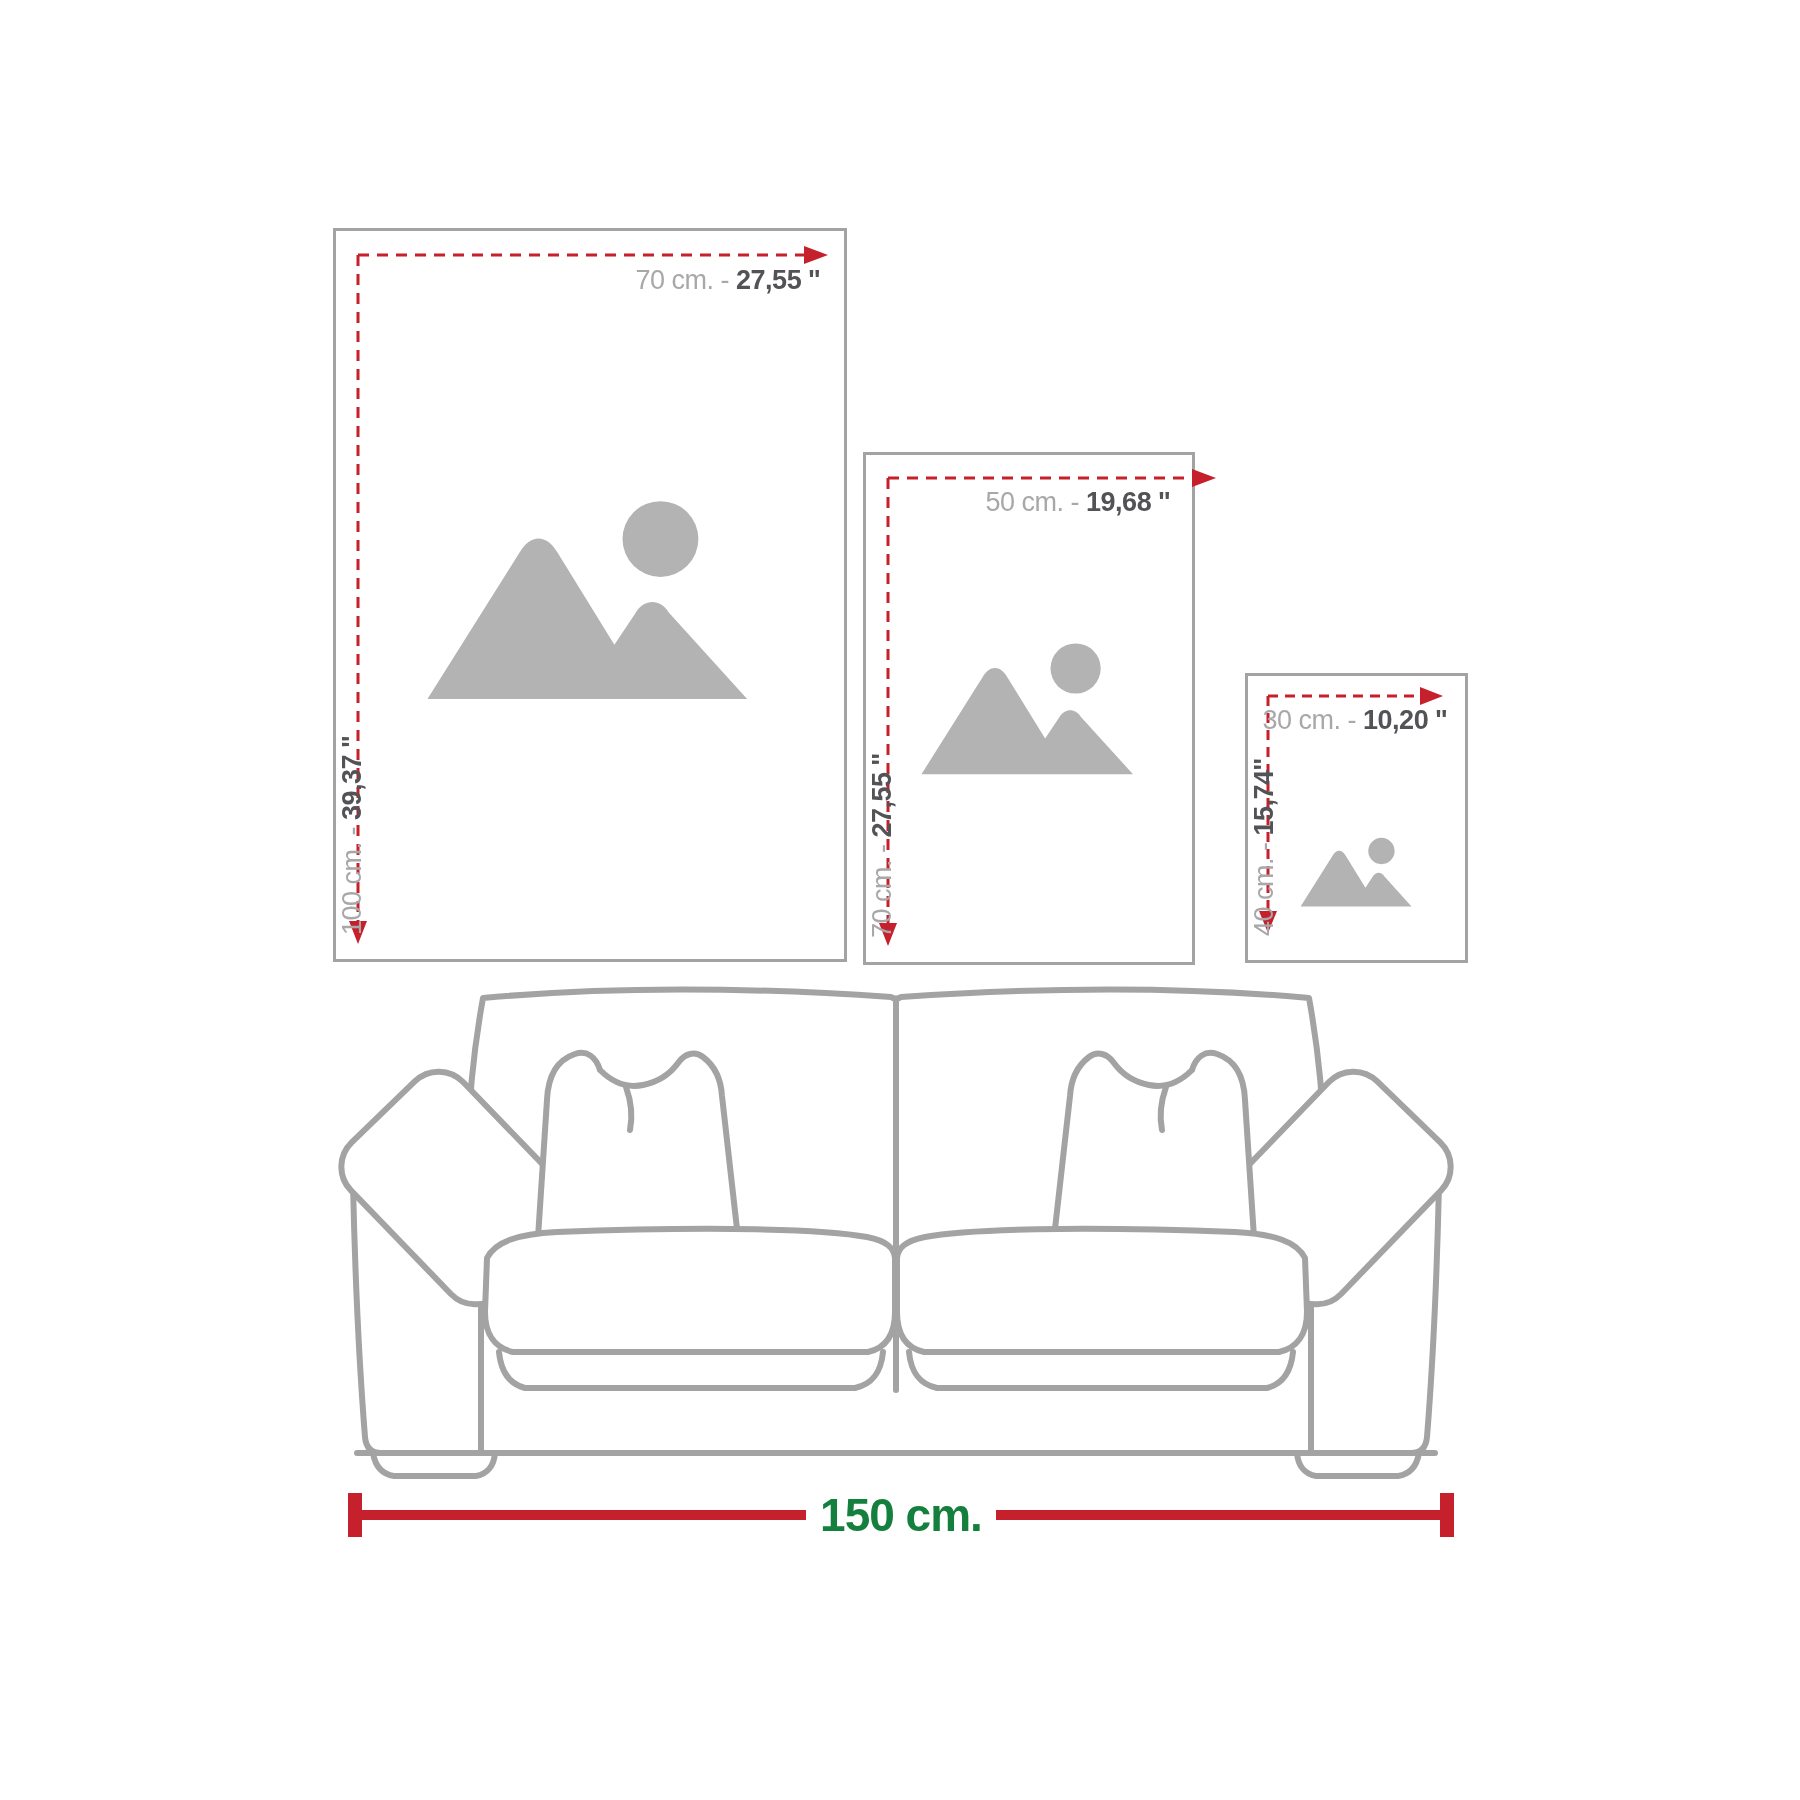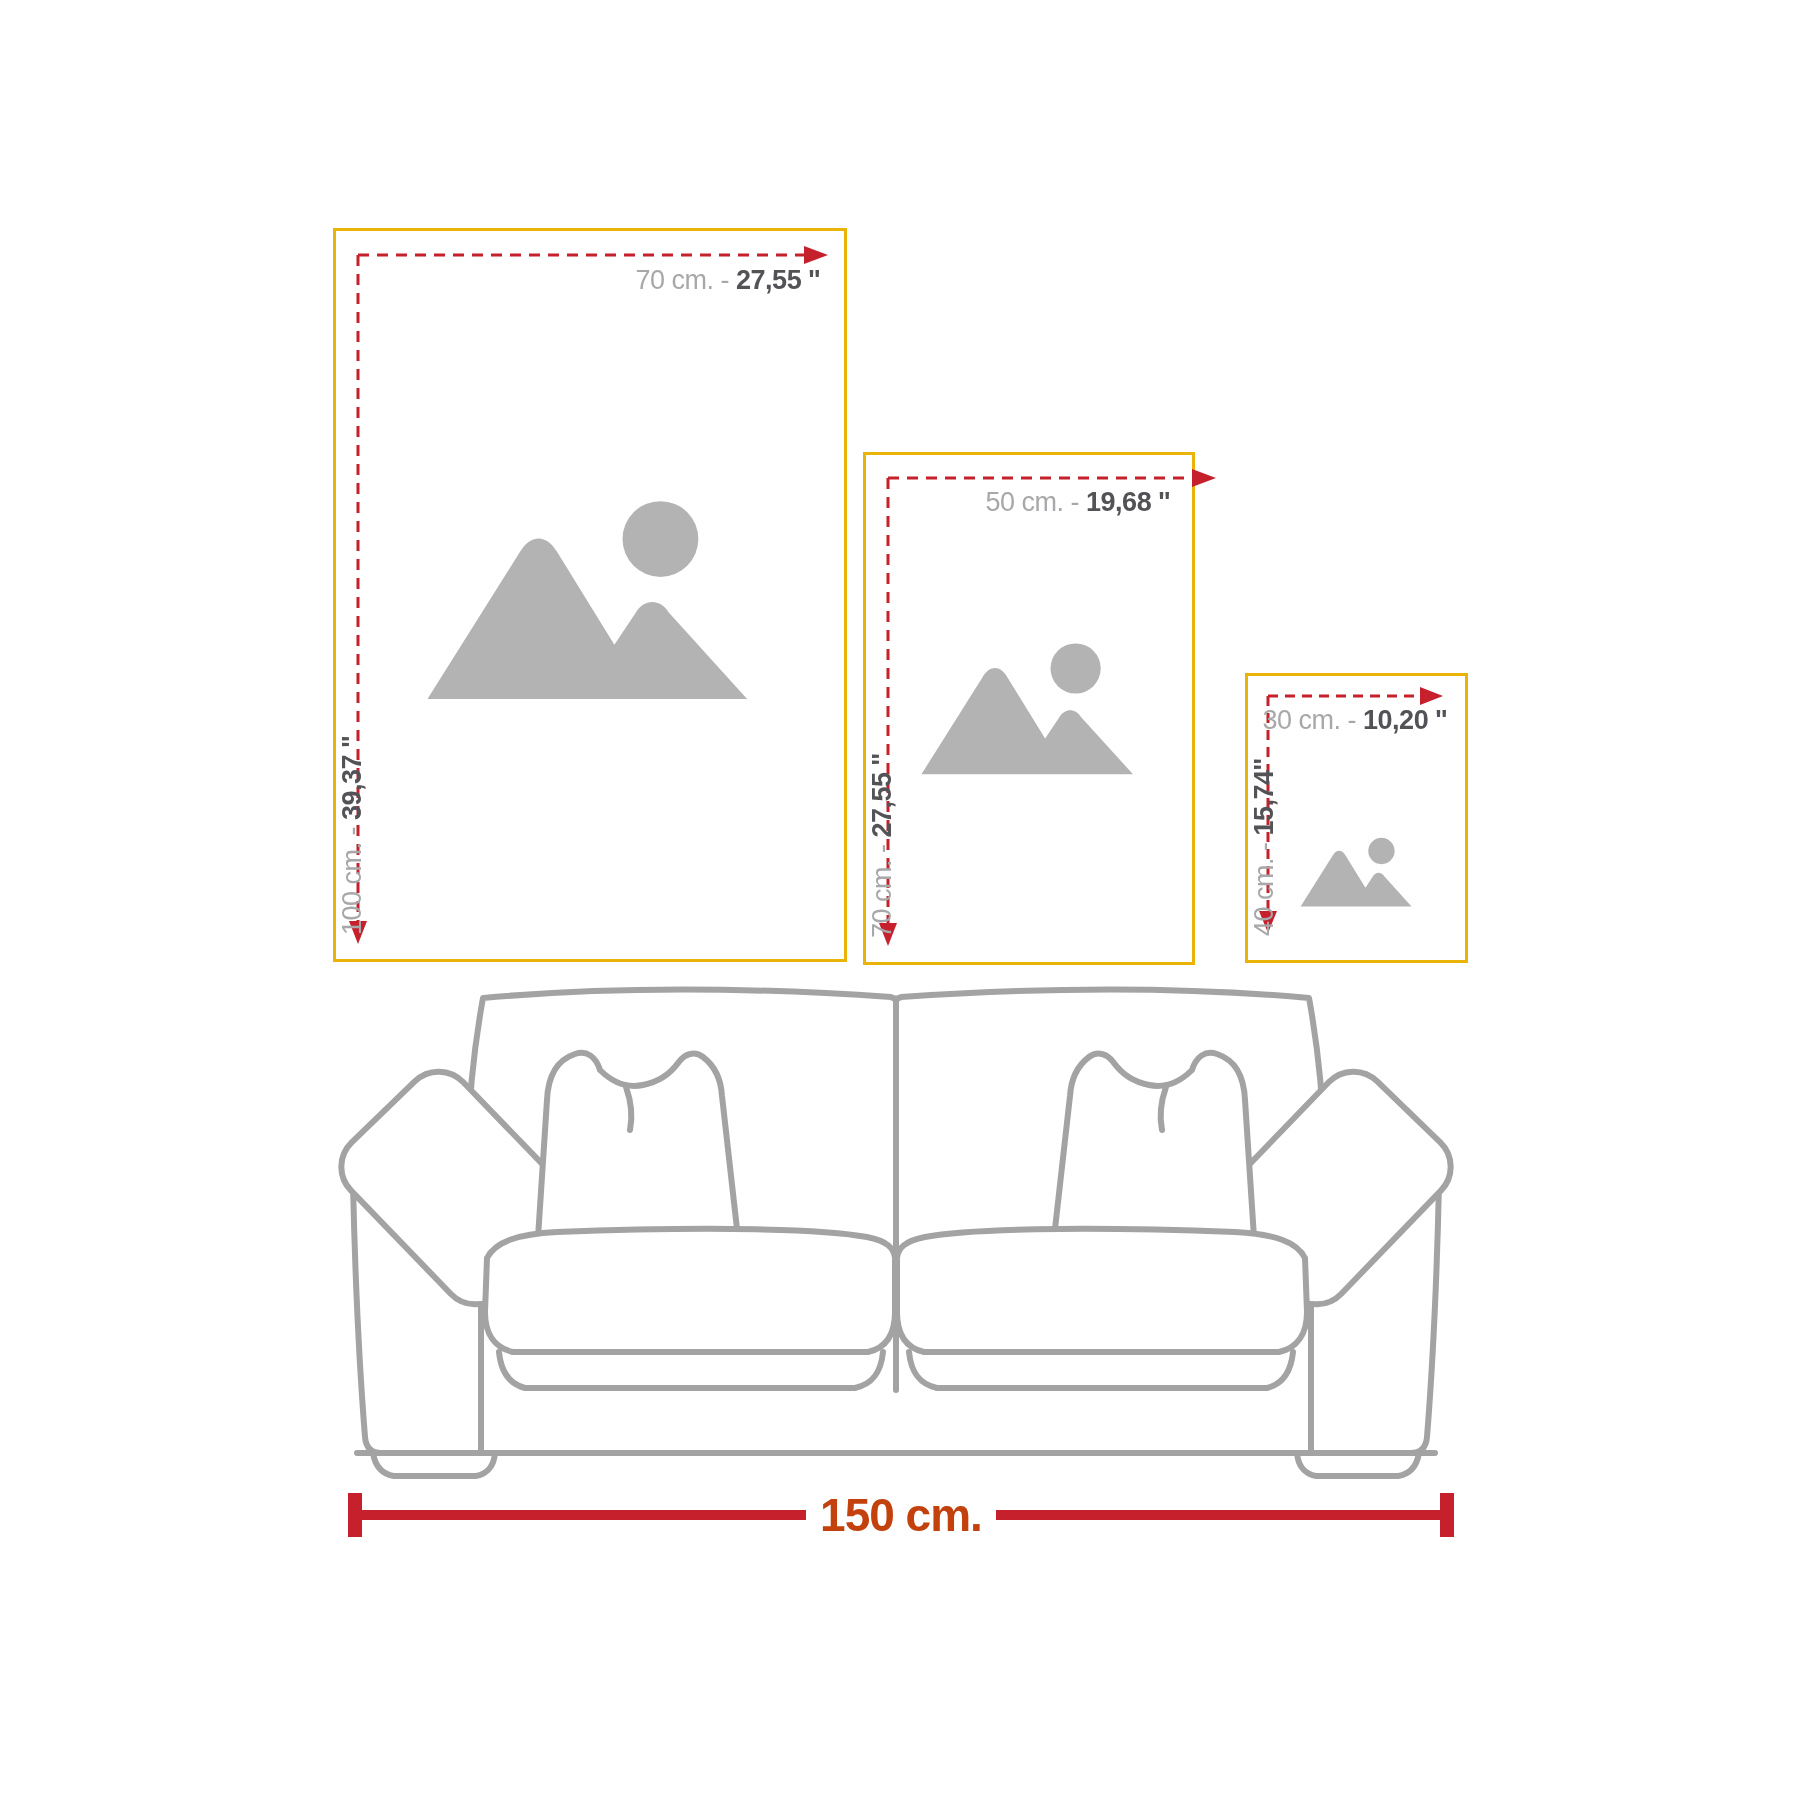--- a/index.html
+++ b/index.html
@@ -1,21 +1,21 @@
 <!DOCTYPE html>
 <html><head>
 <meta charset="utf-8">
 <style>
   html,body{margin:0;padding:0;background:#fff;}
   .canvas{
     position:relative;width:1800px;height:1800px;background:#ffffff;overflow:hidden;
     font-family:"Liberation Sans", sans-serif;
   }
   
-  .frame{position:absolute;background:#fff;border:3px solid #eab308;box-sizing:border-box;}
+  .frame{position:absolute;background:#fff;border:3px solid #a3a3a3;box-sizing:border-box;}
   .frame-large {left:333px;top:228px;width:514px;height:734px;}
   .frame-medium{left:863px;top:452px;width:332px;height:513px;}
   .frame-small {left:1245px;top:673px;width:223px;height:290px;}
   .dims{position:absolute;left:0;top:0;}
   .placeholder{position:absolute;left:50%;transform:translateX(-50%);}
   .frame-large  .placeholder{top:36%;width:64%;}
   .frame-medium .placeholder{top:36%;width:66%;}
   .frame-small  .placeholder{top:56%;width:52%;}
   .dim-h{position:absolute;white-space:nowrap;font-size:27px;letter-spacing:-0.5px;}
   .frame-large  .dim-h{top:34px;right:24px;}
@@ -26,21 +26,21 @@
   .cm{color:#a8a8aa;}
   .in{color:#525257;font-weight:bold;}
   
   .sofa{position:absolute;left:295px;top:982px;width:1220px;height:505px;}
   
   .measure{position:absolute;left:348px;top:1493px;width:1106px;height:44px;
            display:flex;align-items:center;}
   .measure .cap{width:14px;height:44px;background:#c5202b;flex:0 0 auto;}
   .measure .bar{height:10px;background:#c5202b;flex:1 1 auto;}
   .measure .txt{flex:0 0 190px;text-align:center;font-size:46px;font-weight:bold;
-                color:#c2410c;letter-spacing:-1px;line-height:44px;}
+                color:#15803d;letter-spacing:-1px;line-height:44px;}
 </style>
 </head>
 <body>
 
 <div class="canvas">
 
   <div class="frame frame-large">
     <svg class="dims" width="508" height="728">
       <path d="M22 24 H468" stroke="#c5202b" stroke-width="3" stroke-dasharray="11 8" fill="none"></path>
       <path d="M22 24 V690" stroke="#c5202b" stroke-width="3" stroke-dasharray="11 8" fill="none"></path>

